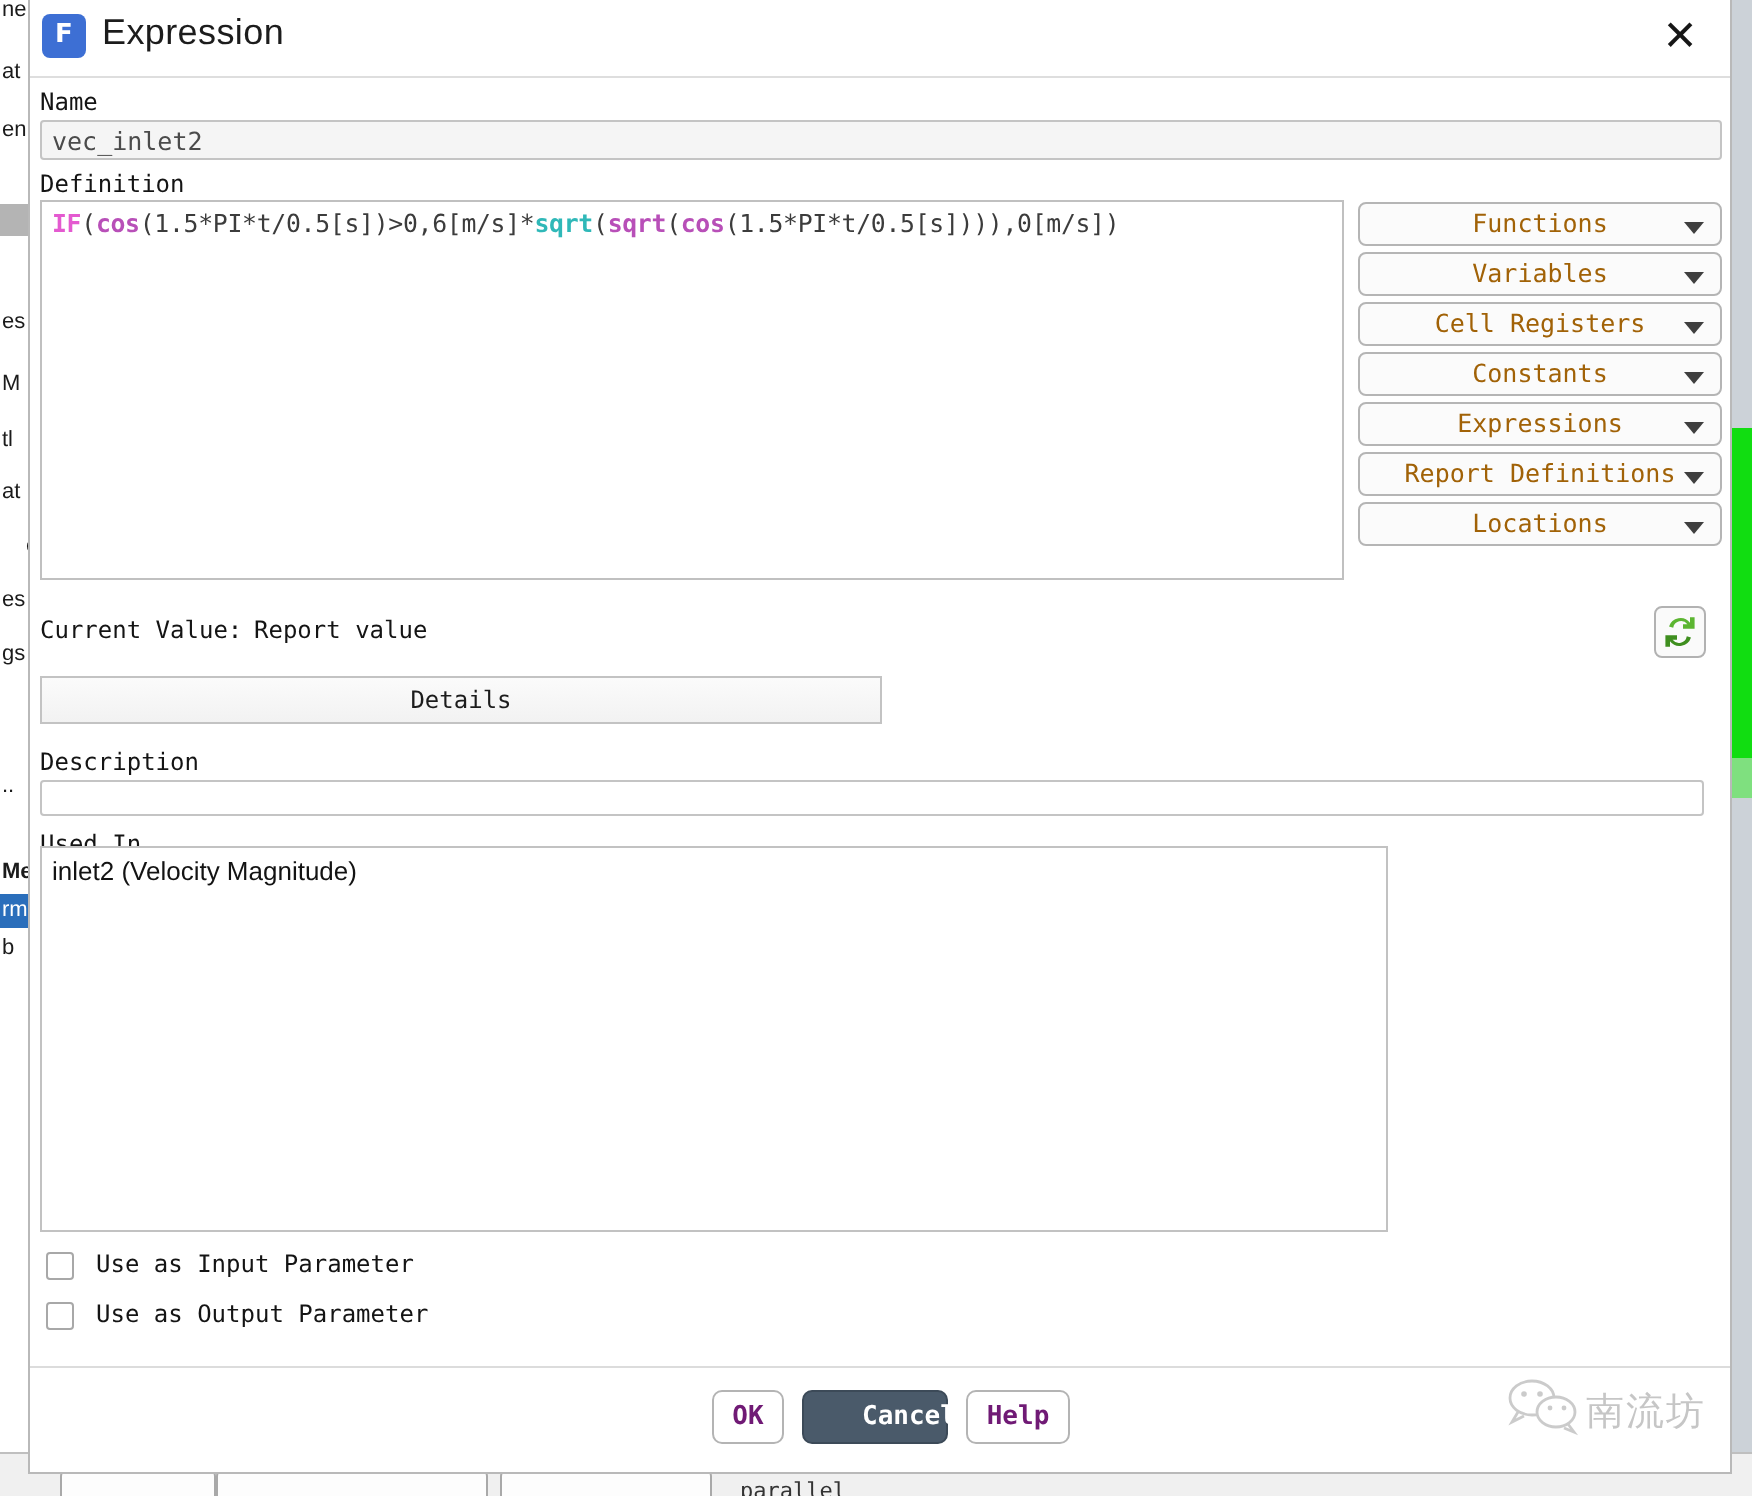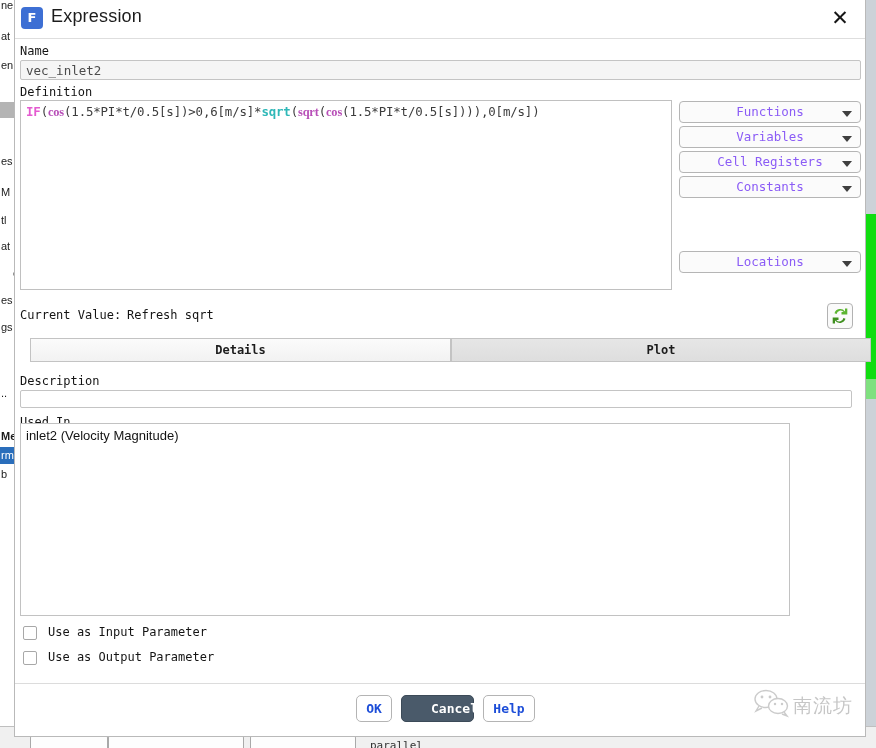--- a/index.html
+++ b/index.html
@@ -193,36 +193,36 @@
     overflow: hidden;
     white-space: nowrap;
   }
   #definition-text {
     font-family: "DejaVu Sans Mono", monospace;
     font-size: 12.4px;
     letter-spacing: -0.15px;
     line-height: 16px;
   }
   .tok-if      { color: #e45ad0; font-weight: bold; }
-  .tok-fn      { color: #b84fb8; font-weight: bold; font-family: Liberation Serif, serif; }
+  .tok-fn      { color: #b84fb8; font-weight: bold; }
   .tok-sqrt    { color: #2fb8b8; font-weight: bold; }
   .tok-plain   { color: #3c3c3c; }
 
   .dropdown-btn {
     position: absolute;
     left: 664px;
     width: 182px;
     height: 22px;
     box-sizing: border-box;
     background: #fbfbfb;
     border: 1px solid #b5b5b5;
     border-radius: 4px;
     font-family: "DejaVu Sans Mono", monospace;
     font-size: 12.5px;
-    color: #8b5cf6;
+    color: #a16207;
     text-align: center;
     line-height: 20px;
     cursor: pointer;
   }
   .dropdown-btn .caret {
     position: absolute;
     right: 8px; top: 9px;
     width: 0; height: 0;
     border-left: 5px solid transparent;
     border-right: 5px solid transparent;
@@ -237,25 +237,24 @@
     height: 26px;
     box-sizing: border-box;
     background: #fafafa;
     border: 1px solid #b2b2b2;
     border-radius: 4px;
     cursor: pointer;
   }
 
   .tabs {
     position: absolute;
-    left: 15px;
+    left: 5px;
     top: 300px;
     width: 719px;
     height: 24px;
-    font-weight: bold;
   }
   .tab {
     position: absolute;
     top: 0;
     height: 24px;
     box-sizing: border-box;
     font-family: "DejaVu Sans Mono", monospace;
     font-size: 12px;
     color: #1c1c1c;
     text-align: center;
@@ -271,21 +270,21 @@
   .tab.inactive {
     left: 421px;
     width: 420px;
     background: linear-gradient(#e6e6e6, #dedede);
   }
 
   #used-in-box {
     position: absolute;
     left: 5px;
     top: 385px;
-    width: 770px;
+    width: 674px;
     height: 193px;
     box-sizing: border-box;
     background: #ffffff;
     border: 1px solid #c2c2c2;
     padding: 3px 5px;
   }
   .used-in-item {
     font-family: "Liberation Sans", sans-serif;
     font-size: 13px;
     color: #131313;
@@ -334,21 +333,21 @@
     font-family: "DejaVu Sans Mono", monospace;
     font-size: 13px;
     font-weight: bold;
     text-align: center;
     line-height: 25px;
     cursor: pointer;
   }
   .dlg-btn.normal {
     background: #ffffff;
     border: 1px solid #b4b4b4;
-    color: #1d4ed8;
+    color: #701a75;
   }
   .dlg-btn.primary {
     background: #4a5a6a;
     border: 1px solid #3c4a58;
     color: #ffffff;
   }
 
   #watermark {
     position: absolute;
     left: 736px;
@@ -429,40 +428,47 @@
       <span class="caret"></span>
     </div>
     <div class="dropdown-btn" style="top:113px;text-align:center;">
       <span>Cell Registers</span>
       <span class="caret"></span>
     </div>
     <div class="dropdown-btn" style="top:138px;">
       <span>Constants</span>
       <span class="caret"></span>
     </div>
+    <div class="dropdown-btn" style="top:163px;">
+      <span>Expressions</span>
+      <span class="caret"></span>
+    </div>
+    <div class="dropdown-btn" style="top:188px;">
+      <span>Report Definitions</span>
+      <span class="caret"></span>
+    </div>
     <div class="dropdown-btn" style="top:213px;">
       <span>Locations</span>
       <span class="caret"></span>
     </div>
 
     <div class="lbl" style="left:5px; top:270px;">Current Value:</div>
-    <div class="lbl" style="left:112px; top:270px;">Refresh sqrt</div>
+    <div class="lbl" style="left:112px; top:270px;">Report value</div>
 
     <div id="refresh-btn">
       <svg width="24" height="24" viewBox="0 0 24 24">
         <path d="M6.5 9.2 A6 6 0 0 1 17 7.4 L17 4.6 L19.3 4.6 L19.3 10.4 L13.5 10.4 L13.5 8.1 L15.7 8.1
                  A4 4 0 0 0 8.6 9.9 Z" fill="#5cb531"></path>
         <path d="M17.5 14.8 A6 6 0 0 1 7 16.6 L7 19.4 L4.7 19.4 L4.7 13.6 L10.5 13.6 L10.5 15.9 L8.3 15.9
                  A4 4 0 0 0 15.4 14.1 Z" fill="#3f8f1f"></path>
       </svg>
     </div>
 
     <div class="tabs">
       <div class="tab active">Details</div>
-      <div class="tab inactive">Plot</div>
     </div>
 
     <div class="lbl" style="left:5px; top:336px;">Description</div>
     <div class="field" style="left:5px; top:352px; width:832px; height:18px; background:#ffffff;"></div>
 
     <div class="lbl" style="left:5px; top:377px;">Used In</div>
     <div id="used-in-box">
       <div class="used-in-item">inlet2 (Velocity Magnitude)</div>
     </div>
 

